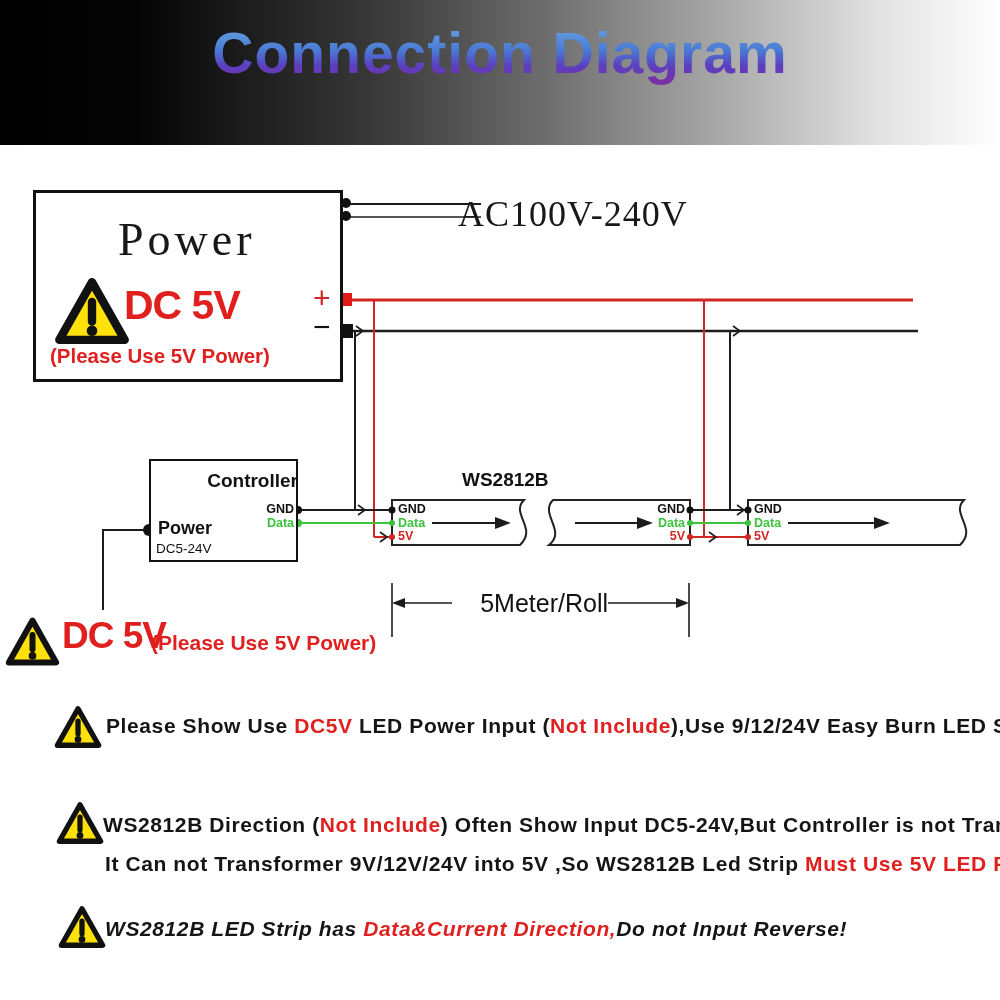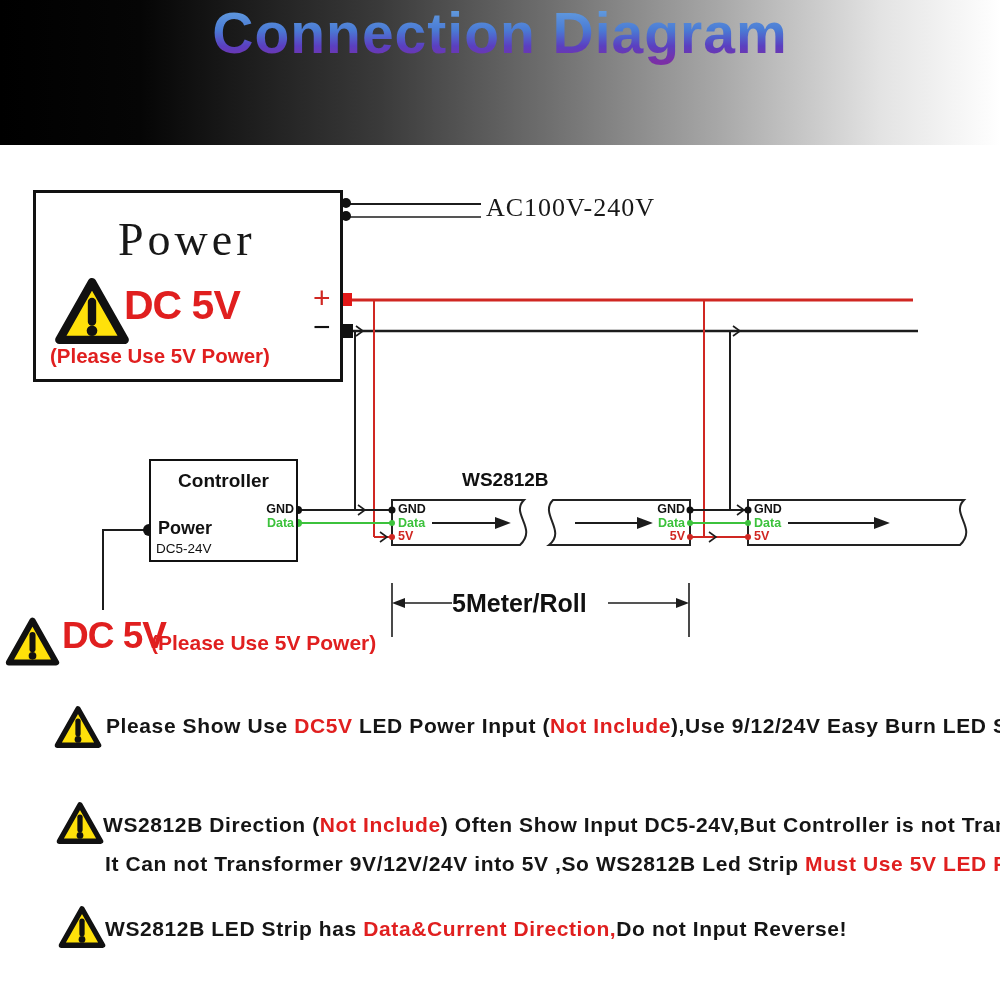--- a/index.html
+++ b/index.html
@@ -16,63 +16,63 @@
     font-family:"Liberation Sans",sans-serif;color:#111;
   }
   .abs{position:absolute;}
   
   .header{
     position:absolute;left:0;top:0;width:1000px;height:145px;
     background:linear-gradient(90deg,#000 0%,#050505 14%,#3a3a3a 38%,#6f6f6f 55%,#a8a8a8 72%,#e3e3e3 88%,#fff 100%);
     text-align:center;
   }
   .main-title{
-    margin-top:2px;font-size:57px;font-weight:bold;letter-spacing:1px;
+    margin-top:22px;font-size:57px;font-weight:bold;letter-spacing:1px;
     background:linear-gradient(180deg,#6aa8e2 0%,#4a7ad4 45%,#5b3fc0 70%,#7b2fa6 95%);
     -webkit-background-clip:text;background-clip:text;color:transparent;
     display:inline-block;line-height:1.1;
   }
   .sub-title{
     margin-top:-6px;font-size:39px;font-weight:bold;letter-spacing:1px;
     background:linear-gradient(180deg,#ff4040 0%,#e01b1b 55%,#9c0606 100%);
     -webkit-background-clip:text;background-clip:text;color:transparent;
     display:block;
   }
   
   .power-box{left:33px;top:190px;width:310px;height:192px;border:3px solid #111;background:#fff;}
   .controller-box{left:149px;top:459px;width:149px;height:103px;border:2px solid #111;background:#fff;}
   .serif{font-family:"Liberation Serif",serif;}
   .power-title{left:118px;top:213px;font-size:46px;letter-spacing:4px;color:#181818;}
   .dc5v-big{left:124px;top:282px;font-size:41px;font-weight:bold;color:var(--accent-red);letter-spacing:-1px;}
   .power-note{left:50px;top:344px;font-size:20.5px;font-weight:bold;color:var(--accent-red);}
-  .ac-label{left:486px;top:193px;font-size:26px;color:#181818;letter-spacing:1px;text-align:center;}
+  .ac-label{left:458px;top:193px;font-size:36px;color:#181818;letter-spacing:1px;text-align:center;}
   .plus-sign{left:313px;top:283px;font-size:30px;color:var(--wire-red);line-height:1;}
   .minus-sign{left:313px;top:312px;font-size:30px;color:#111;line-height:1;}
-  .controller-title{left:149px;top:470px;width:149px;text-align:center;font-size:19px;font-weight:600;}
+  .controller-title{left:149px;top:470px;width:149px;text-align:right;font-size:19px;font-weight:600;}
   .ctrl-gnd{left:258px;top:502px;width:36px;text-align:right;font-size:12.5px;font-weight:bold;color:#111;}
   .ctrl-data{left:258px;top:516px;width:36px;text-align:right;font-size:12.5px;font-weight:bold;color:var(--wire-green);}
   .ctrl-power{left:158px;top:518px;font-size:18px;font-weight:600;}
   .ctrl-input{left:156px;top:541px;font-size:13.5px;}
   .ws-label{left:462px;top:469px;width:110px;text-align:left;font-size:19px;font-weight:600;}
   .pin{font-size:12.5px;font-weight:bold;line-height:13.5px;}
   .pin.gnd{color:#111;} .pin.data{color:var(--wire-green);} .pin.v5{color:var(--wire-red);}
   .pins-right{text-align:right;width:46px;}
   .dim-label{
-    left:452px;top:589px;width:156px;text-align:left;font-size:25px;font-weight:700;
+    left:452px;top:589px;width:156px;text-align:right;font-size:25px;font-weight:400;
     background:#fff;line-height:28px;
   }
   .dc5v-bottom{left:62px;top:615px;font-size:37px;font-weight:bold;color:var(--accent-red);letter-spacing:-1px;}
   .dc5v-bottom-note{left:151px;top:631px;font-size:21px;font-weight:bold;color:var(--accent-red);}
   
   .warn-text{font-size:21px;font-weight:600;letter-spacing:.6px;color:#151515;white-space:nowrap;}
   .warn-text .red{color:var(--accent-red);}
   .w1-text{left:106px;top:714px;}
   .w2-line1{left:103px;top:813px;}
   .w2-line2{left:105px;top:852px;}
-  .w3-text{left:105px;top:917px;}
+  .w3-text{left:105px;top:917px;font-style:italic;}
   .tri-icon{display:block;}
   svg.wires{position:absolute;left:0;top:0;pointer-events:none;}
 </style>
 </head>
 <body>
 
 <div class="header">
   <span class="main-title">Connection Diagram</span>
 </div>
 

